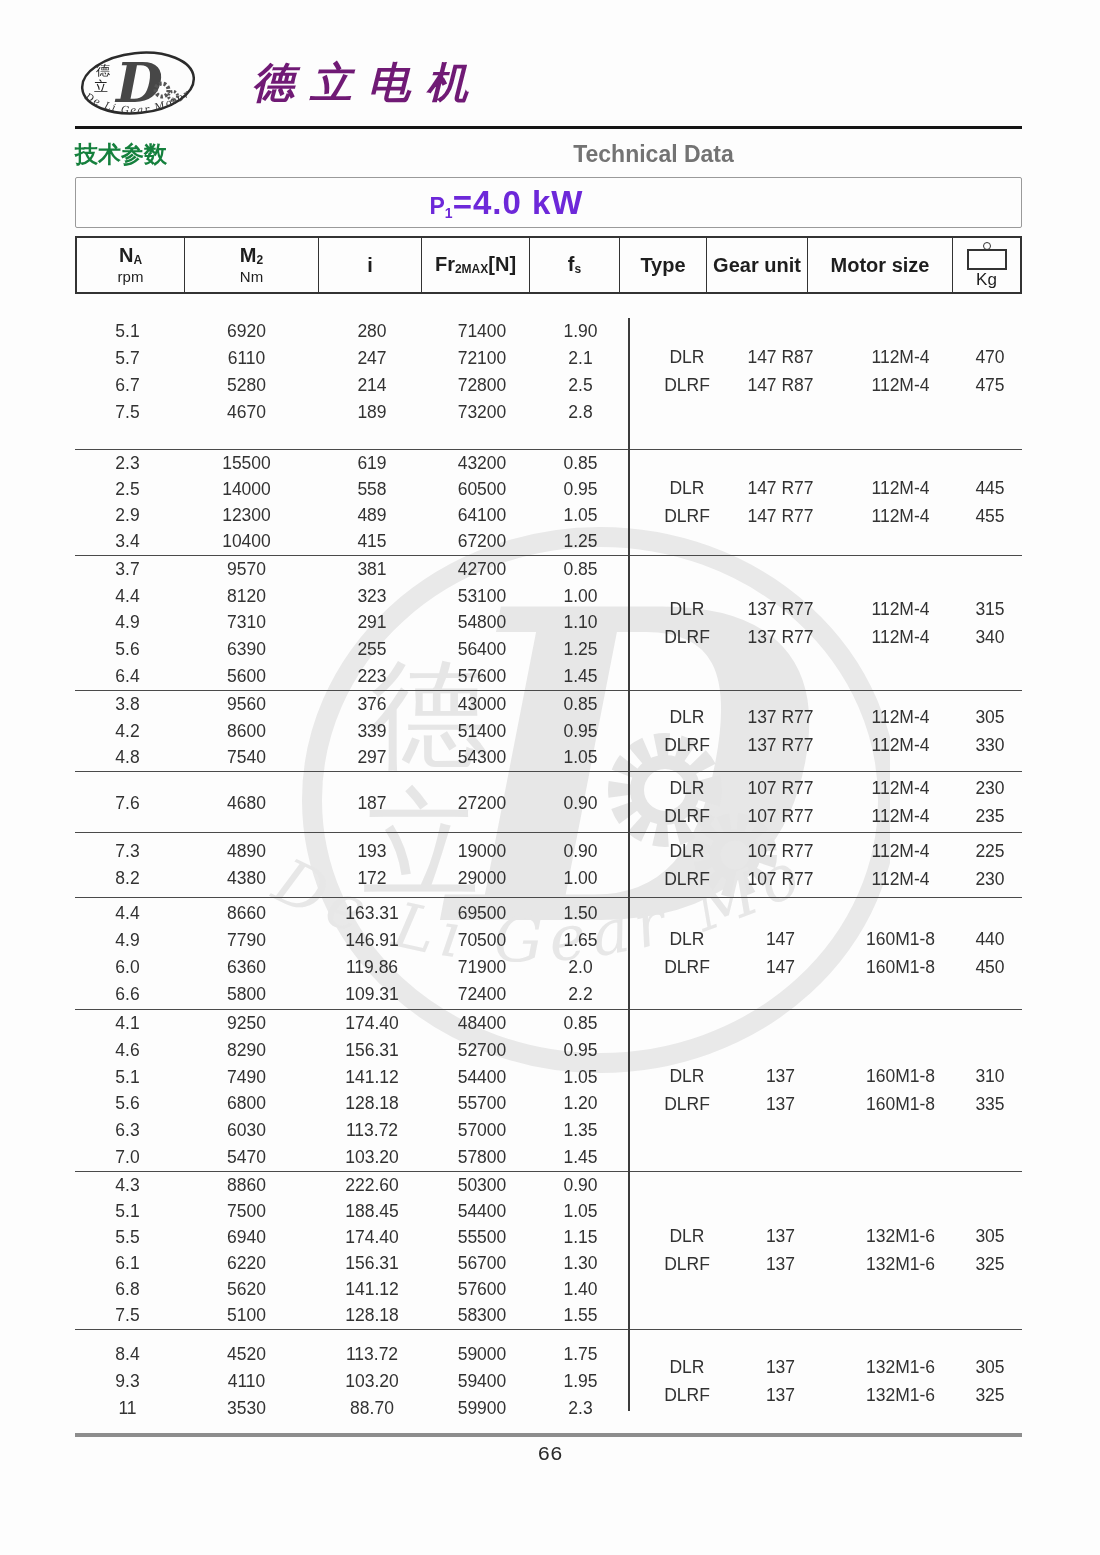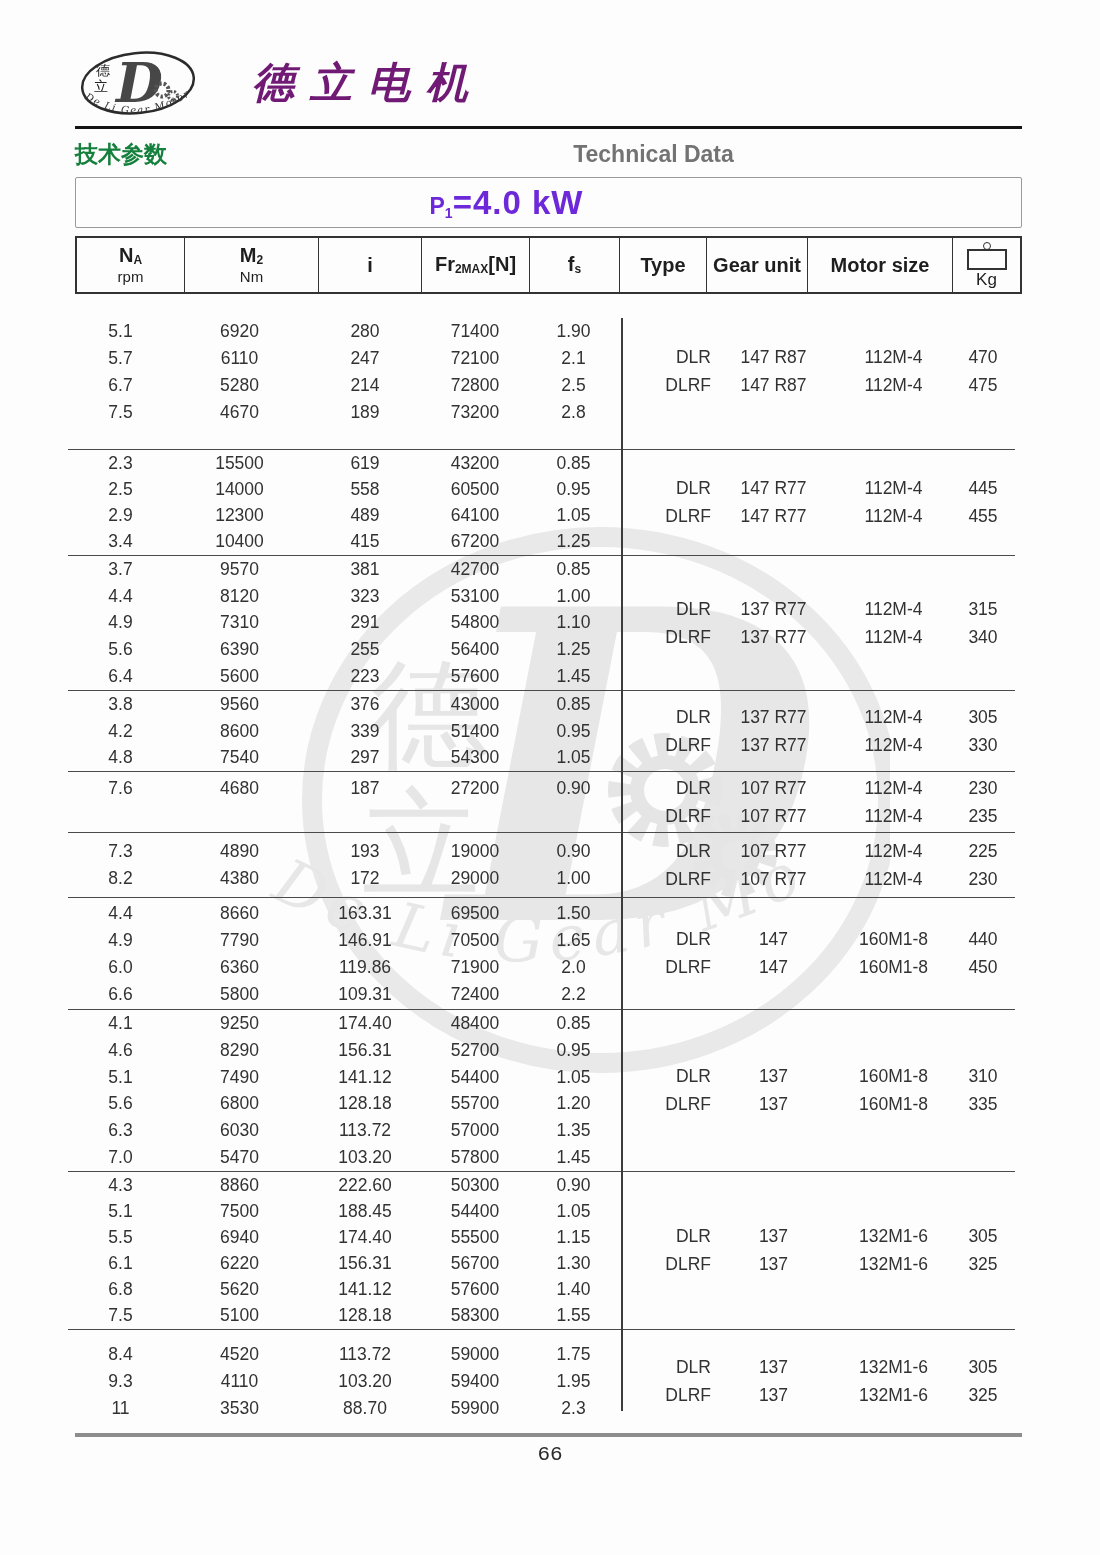--- a/index.html
+++ b/index.html
@@ -47,32 +47,32 @@
   }
   .hcell:last-child{border-right:none;}
   .h-main{font-weight:bold;font-size:20px;white-space:nowrap;}
   .h-sub{font-size:12px;font-weight:bold;vertical-align:-2px;}
   .h-unit{font-size:15px;font-weight:normal;margin-top:2px;}
   .weight-icon{display:flex;flex-direction:column;align-items:center;margin-bottom:1px;}
   .w-knob{width:6px;height:6px;border:1.5px solid #333;border-radius:50%;margin-bottom:-1px;background:transparent;}
   .w-body{width:36px;height:17px;border:2px solid #333;background:transparent;}
   .hcell-weight .h-unit{font-size:17px;margin-top:0;}
   
-  .tbody{position:absolute;left:68px;top:294px;width:947px;height:1139px;z-index:1;}
+  .tbody{position:absolute;left:75px;top:294px;width:947px;height:1139px;z-index:1;}
   .vline{position:absolute;left:553px;top:24px;bottom:22px;width:1.5px;background:#3c3c3c;z-index:2;}
   .group{position:relative;width:947px;box-sizing:border-box;}
   .group:not(:last-child){border-bottom:1.2px solid #4a4a4a;}
   .g-left{position:absolute;left:0;top:0;bottom:0;width:553px;display:flex;flex-direction:column;justify-content:center;}
-  .g-left.align-top{justify-content:flex-start;}
+  .g-left.align-top{justify-content:center;}
   .g-right{position:absolute;left:553px;top:0;bottom:0;right:0;display:flex;flex-direction:column;justify-content:center;}
   .d-row{height:27px;display:grid;grid-template-columns:105px 133px 118px 102px 95px;align-items:center;}
   .d-cell{text-align:center;font-size:17.5px;color:#323232;}
   .v-row{height:28px;display:grid;grid-template-columns:90px 125px 115px 64px;align-items:center;}
   .v-cell{text-align:center;font-size:17.5px;color:#323232;white-space:nowrap;}
-  .v-cell.v0{text-align:right;padding-left:28px;}
+  .v-cell.v0{text-align:center;padding-left:28px;}
   
   .bottom-rule{position:absolute;left:75px;top:1433px;width:947px;height:4px;background:#8d8d8d;z-index:1;}
   .page-number{position:absolute;left:0;top:1443px;width:1100px;text-align:center;font-size:21px;color:#2a2a2a;z-index:1;font-family:Liberation Mono, monospace;}
 </style>
 </head>
 <body>
 
 <div class="page">
 
   <svg class="watermark" width="720" height="620" viewBox="0 0 720 620">

